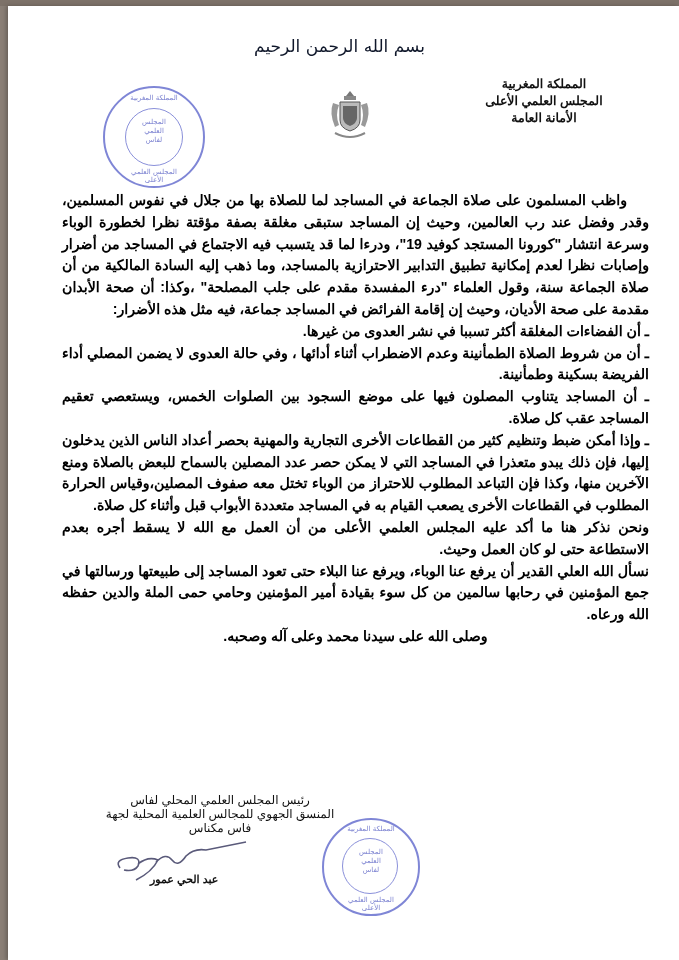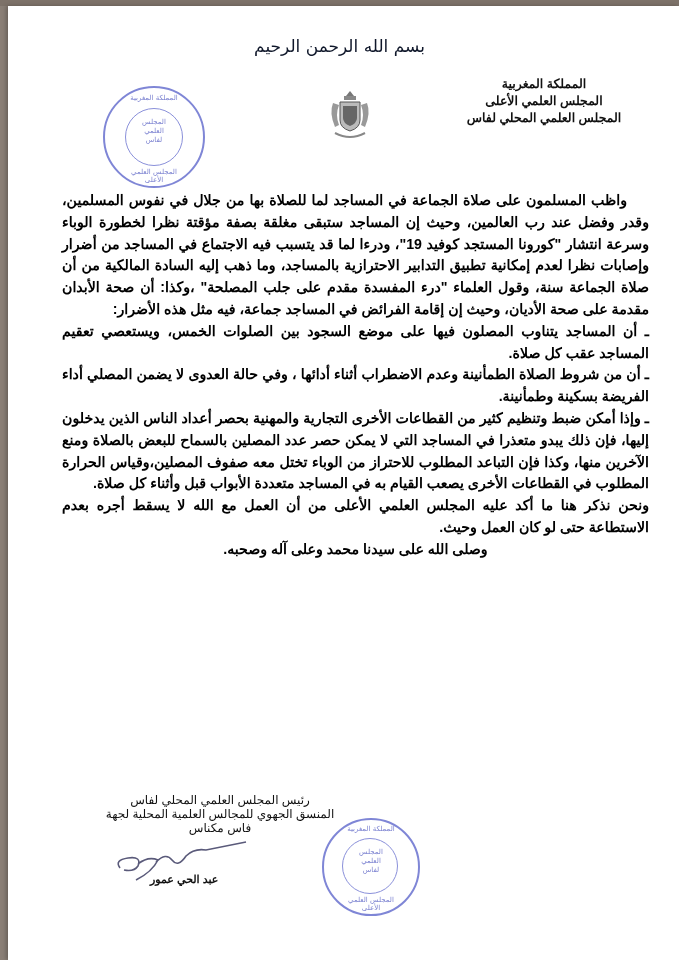--- a/index.html
+++ b/index.html
@@ -55,21 +55,21 @@
 <body>
 
 <div class="topbar"></div>
 <div class="page"></div>
 
 <div class="basmala">بسم الله الرحمن الرحيم</div>
 
 <div class="header-right">
   <div>المملكة المغربية</div>
   <div>المجلس العلمي الأعلى</div>
-  <div>المجلس العلمي المحلي لفاس</div>
+  <div>الأمانة العامة</div>
 </div>
 
 <svg class="emblem" viewBox="0 0 46 52">
   <path d="M23 2 l4 5 h-8 z" fill="#777"></path>
   <rect x="17" y="7" width="12" height="4" fill="#888"></rect>
   <path d="M6 14 q-4 10 2 24 l4 -2 q-4 -10 0 -20 z" fill="#999"></path>
   <path d="M40 14 q4 10 -2 24 l-4 -2 q4 -10 0 -20 z" fill="#999"></path>
   <path d="M13 13 h20 v18 q0 8 -10 11 q-10 -3 -10 -11 z" fill="#bbb" stroke="#555" stroke-width="1"></path>
   <path d="M16 17 h14 v12 q0 5 -7 8 q-7 -3 -7 -8 z" fill="#666"></path>
   <path d="M8 44 q15 8 30 0" stroke="#888" stroke-width="2" fill="none"></path>
@@ -83,24 +83,26 @@
     <div>العلمي</div>
     <div>لفاس</div>
   </div>
   <div class="txt" style="left:16px;top:80px;width:66px;">المجلس العلمي الأعلى</div>
 </div>
 
 <div class="title">الصلاة في البيوت لضرورة</div>
 
 <div class="body">
   <p class="indent">واظب المسلمون على صلاة الجماعة في المساجد لما للصلاة بها من جلال في نفوس المسلمين، وقدر وفضل عند رب العالمين، وحيث إن المساجد ستبقى مغلقة بصفة مؤقتة نظرا لخطورة الوباء وسرعة انتشار "كورونا المستجد كوفيد 19"، ودرءا لما قد يتسبب فيه الاجتماع في المساجد من أضرار وإصابات نظرا لعدم إمكانية تطبيق التدابير الاحترازية بالمساجد، وما ذهب إليه السادة المالكية من أن صلاة الجماعة سنة، وقول العلماء "درء المفسدة مقدم على جلب المصلحة" ،وكذا: أن صحة الأبدان مقدمة على صحة الأديان، وحيث إن إقامة الفرائض في المساجد جماعة، فيه مثل هذه الأضرار:</p>
+  <p>ـ أن الفضاءات المغلقة أكثر تسببا في نشر العدوى من غيرها.</p>
+  <p>ـ أن من شروط الصلاة الطمأنينة وعدم الاضطراب أثناء أدائها ، وفي حالة العدوى لا يضمن المصلي أداء الفريضة بسكينة وطمأنينة.</p>
   <p>ـ أن المساجد يتناوب المصلون فيها على موضع السجود بين الصلوات الخمس، ويستعصي تعقيم المساجد عقب كل صلاة.</p>
-  <p>ـ أن من شروط الصلاة الطمأنينة وعدم الاضطراب أثناء أدائها ، وفي حالة العدوى لا يضمن المصلي أداء الفريضة بسكينة وطمأنينة.</p>
   <p>ـ وإذا أمكن ضبط وتنظيم كثير من القطاعات الأخرى التجارية والمهنية بحصر أعداد الناس الذين يدخلون إليها، فإن ذلك يبدو متعذرا في المساجد التي لا يمكن حصر عدد المصلين بالسماح للبعض بالصلاة ومنع الآخرين منها، وكذا فإن التباعد المطلوب للاحتراز من الوباء تختل معه صفوف المصلين،وقياس الحرارة المطلوب في القطاعات الأخرى يصعب القيام به في المساجد متعددة الأبواب قبل وأثناء كل صلاة.</p>
   <p>ونحن نذكر هنا ما أكد عليه المجلس العلمي الأعلى من أن العمل مع الله لا يسقط أجره بعدم الاستطاعة حتى لو كان العمل وحيث.</p>
+  <p>نسأل الله العلي القدير أن يرفع عنا الوباء، ويرفع عنا البلاء حتى تعود المساجد إلى طبيعتها ورسالتها في جمع المؤمنين في رحابها سالمين من كل سوء بقيادة أمير المؤمنين وحامي حمى الملة والدين حفظه الله ورعاه.</p>
   <p class="center">وصلى الله على سيدنا محمد وعلى آله وصحبه.</p>
 </div>
 
 <div class="sig-block">
   <div>رئيس المجلس العلمي المحلي لفاس</div>
   <div>المنسق الجهوي للمجالس العلمية المحلية لجهة فاس مكناس</div>
 </div>
 
 <svg class="signature" viewBox="0 0 150 50">
   <path d="M8 30 q-6 -8 8 -10 q14 -2 10 8 q-4 6 -14 4 M26 26 q10 -8 20 -4 q-6 12 -22 20 M44 24 q10 -10 16 -2 q6 8 14 -4 q8 -8 20 -6 q20 -4 40 -8" stroke="#5a5a7a" stroke-width="1.6" fill="none"></path>

